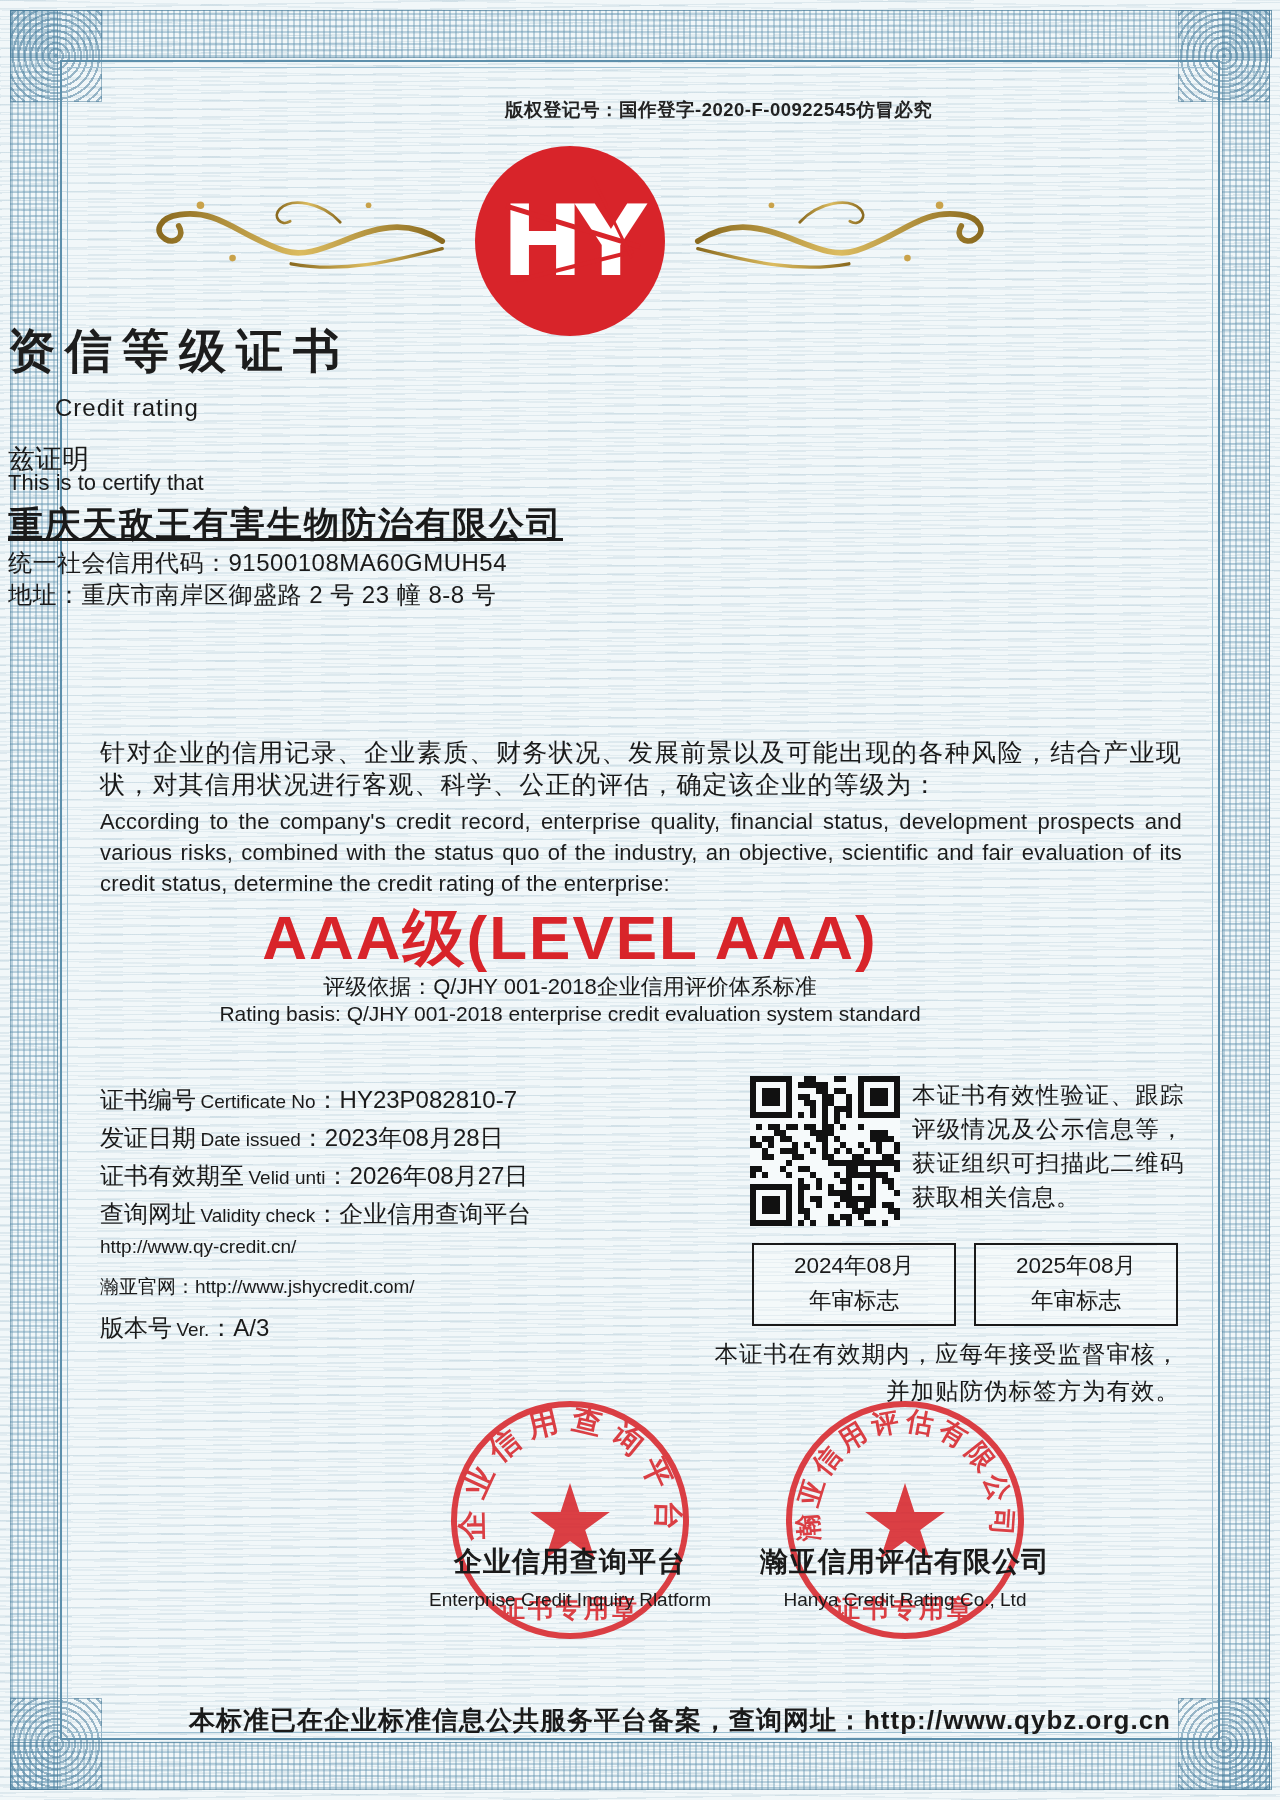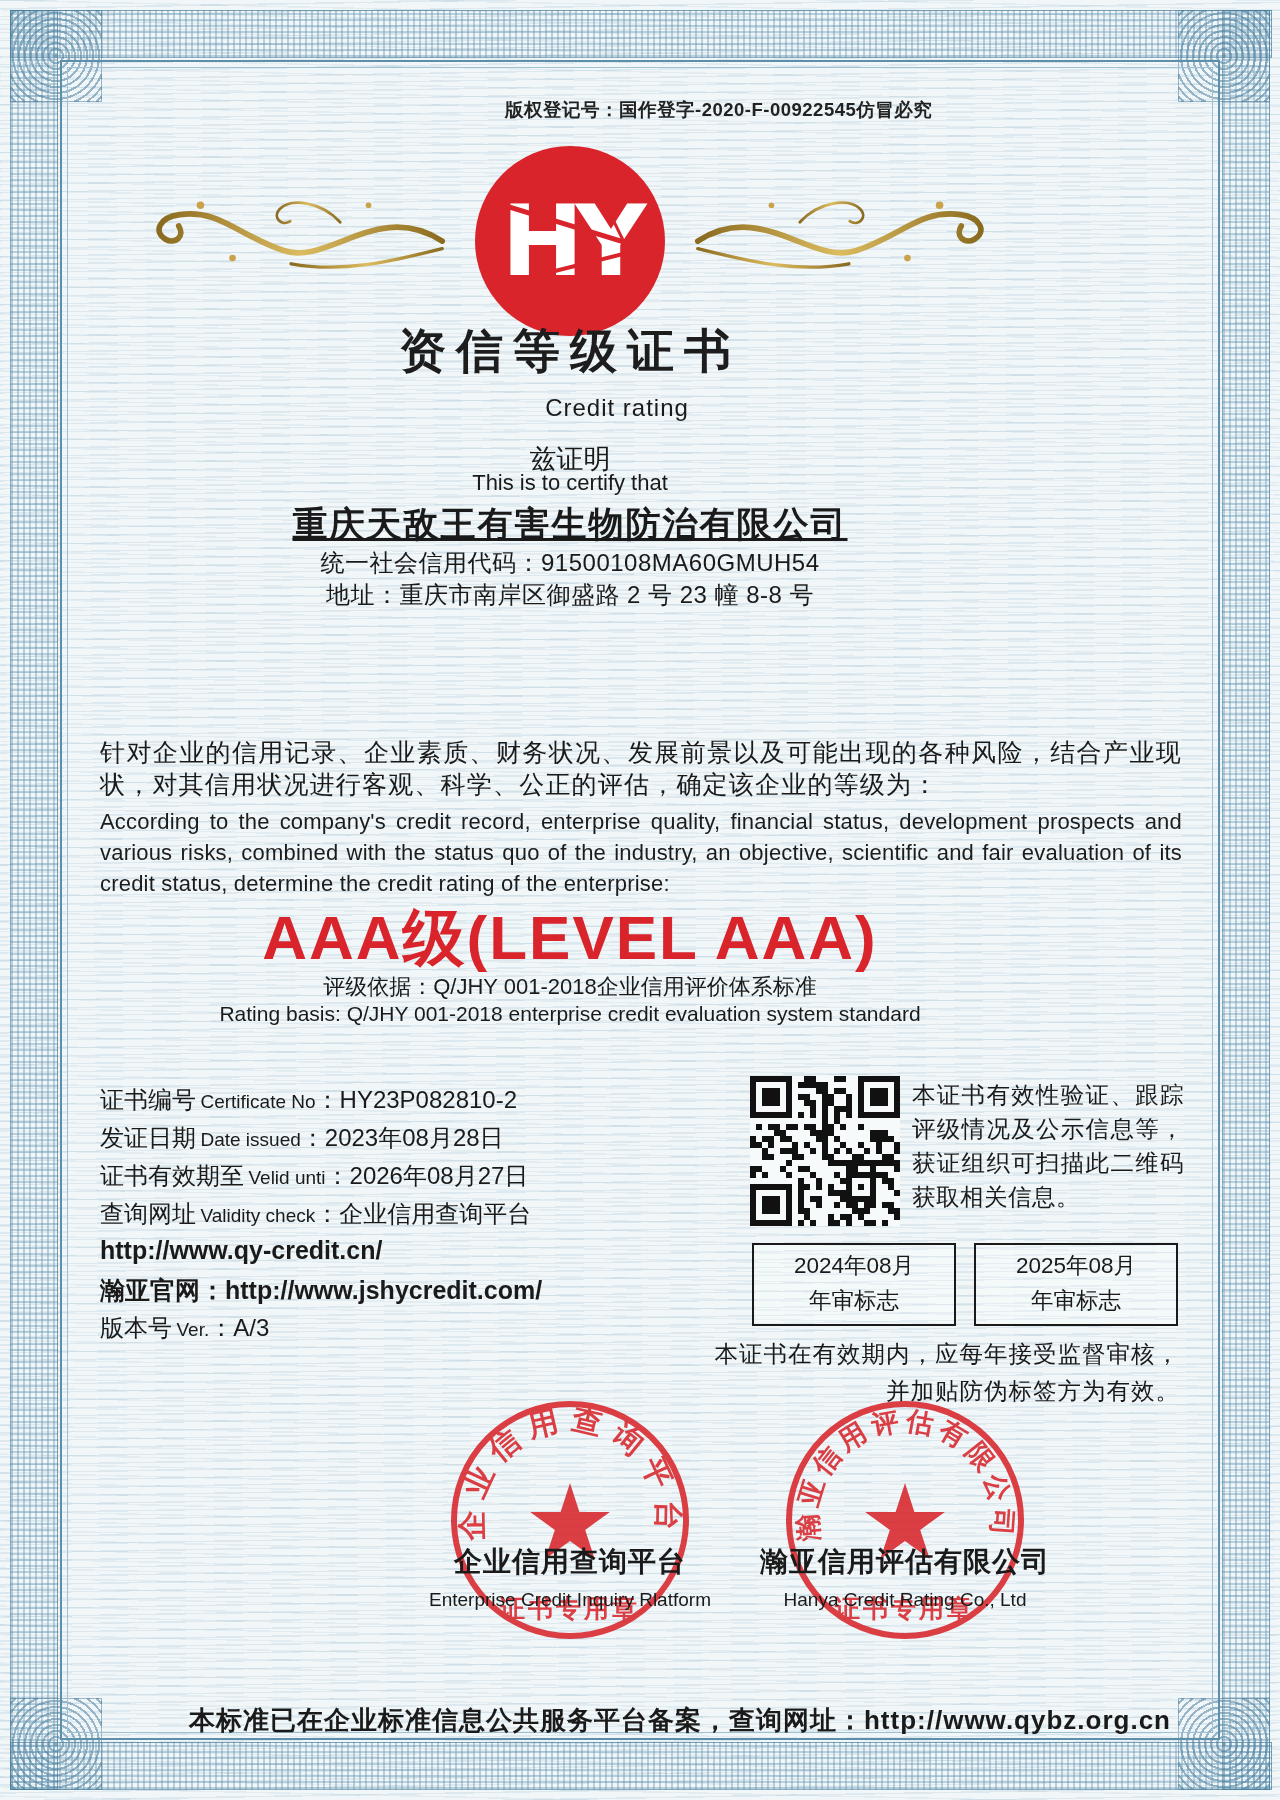--- a/index.html
+++ b/index.html
@@ -24,21 +24,21 @@
       background:repeating-radial-gradient(circle at 50% 50%, rgba(80,130,160,.55) 0 2px, transparent 2px 6px);
       border:1px solid rgba(70,120,150,.5);}
   .corner.tl{left:10px;top:10px;} .corner.tr{right:10px;top:10px;}
   .corner.bl{left:10px;bottom:10px;} .corner.br{right:10px;bottom:10px;}
   .inner-frame{position:absolute;inset:60px;border:2.5px solid #5d8fab;pointer-events:none;}
   .inner-frame2{position:absolute;inset:67px;border:1px solid #9dc0d2;pointer-events:none;}
 
   
   .copyright{position:absolute;left:505px;top:97px;font-size:18.5px;letter-spacing:.5px;color:#222;font-weight:600;}
   .header{position:absolute;left:0;top:0;width:1140px;height:640px;}
-  .hc{position:absolute;left:0;width:100%;text-align:center;}
+  .hc{position:absolute;left:8px;width:100%;}
   .logo{position:absolute;left:50%;margin-left:-95px;top:126px;width:190px;height:190px;border-radius:50%;
         background:#d8242a;overflow:hidden;margin-top:20px;}
   .logo-text{width:100%;height:100%;display:flex;align-items:center;justify-content:center;
         color:#fff;font-size:98px;font-weight:900;letter-spacing:-8px;font-family:"DejaVu Sans",sans-serif;}
   .crack{position:absolute;background:#d8242a;}
   .crack.c1{top:78px;left:28px;width:140px;height:5px;transform:rotate(17deg);}
   .crack.c2{top:118px;left:40px;width:120px;height:4px;transform:rotate(-14deg);}
   .crack.c3{top:70px;left:92px;width:90px;height:3px;transform:rotate(64deg);}
   .flourish{position:absolute;top:192px;width:320px;height:85px;}
   .flourish.fl{left:133px;} .flourish.fr{left:687px;transform:scaleX(-1);}
@@ -58,21 +58,21 @@
           font-size:62px;font-weight:800;color:#d8242a;letter-spacing:2px;}
   .basis-cn{position:absolute;left:0;top:972px;width:1140px;text-align:center;font-size:22px;}
   .basis-en{position:absolute;left:0;top:1002px;width:1140px;text-align:center;font-size:21px;}
 
   
   .details{position:absolute;left:100px;top:1082px;width:600px;}
   .drow{height:36px;padding-top:2px;white-space:nowrap;}
   .drow .cn{font-size:24px;}
   .drow .en{font-size:19px;}
   .drow .sep,.drow .val{font-size:24px;}
-  .drow.url{font-size:25px;font-weight:bold;}
+  .drow.url{font-size:19px;}
 
   
   .qr{position:absolute;left:750px;top:1076px;width:150px;height:150px;}
   .qr-note{position:absolute;left:912px;top:1078px;width:272px;font-size:23.5px;line-height:34px;
            letter-spacing:.5px;text-align:justify;}
   .mark{position:absolute;top:1243px;width:200px;height:76px;border:2.5px solid #1a1a1a;
         text-align:center;font-size:22.5px;line-height:35px;padding-top:3px;background:rgba(255,255,255,.25);}
   .mark.m1{left:752px;} .mark.m2{left:974px;}
   .audit-note{position:absolute;left:640px;top:1336px;width:540px;text-align:right;
         font-size:23.5px;line-height:37px;letter-spacing:1px;}
@@ -155,21 +155,21 @@
     <div class="intro-en">According to the company's credit record, enterprise quality, financial status, development prospects and various risks, combined with the status quo of the industry, an objective, scientific and fair evaluation of its credit status, determine the credit rating of the enterprise:</div>
   </div>
 
   <div class="rating">AAA级(LEVEL AAA)</div>
   <div class="basis-cn">评级依据：Q/JHY 001-2018企业信用评价体系标准</div>
   <div class="basis-en">Rating basis: Q/JHY 001-2018 enterprise credit evaluation system standard</div>
 
   <div class="details">
     <div class="drow">
       <span class="cn">证书编号</span>
-      <span class="en">Certificate No</span><span class="sep">：</span><span class="val">HY23P082810-2</span>
+      <span class="en">Certificate No</span><span class="sep">：</span><span class="val">HY23P082810-7</span>
     </div>
     <div class="drow">
       <span class="cn">发证日期</span>
       <span class="en">Date issued</span><span class="sep">：</span><span class="val">2023年08月28日</span>
     </div>
     <div class="drow">
       <span class="cn">证书有效期至</span>
       <span class="en">Velid unti</span><span class="sep">：</span><span class="val">2026年08月27日</span>
     </div>
     <div class="drow">

